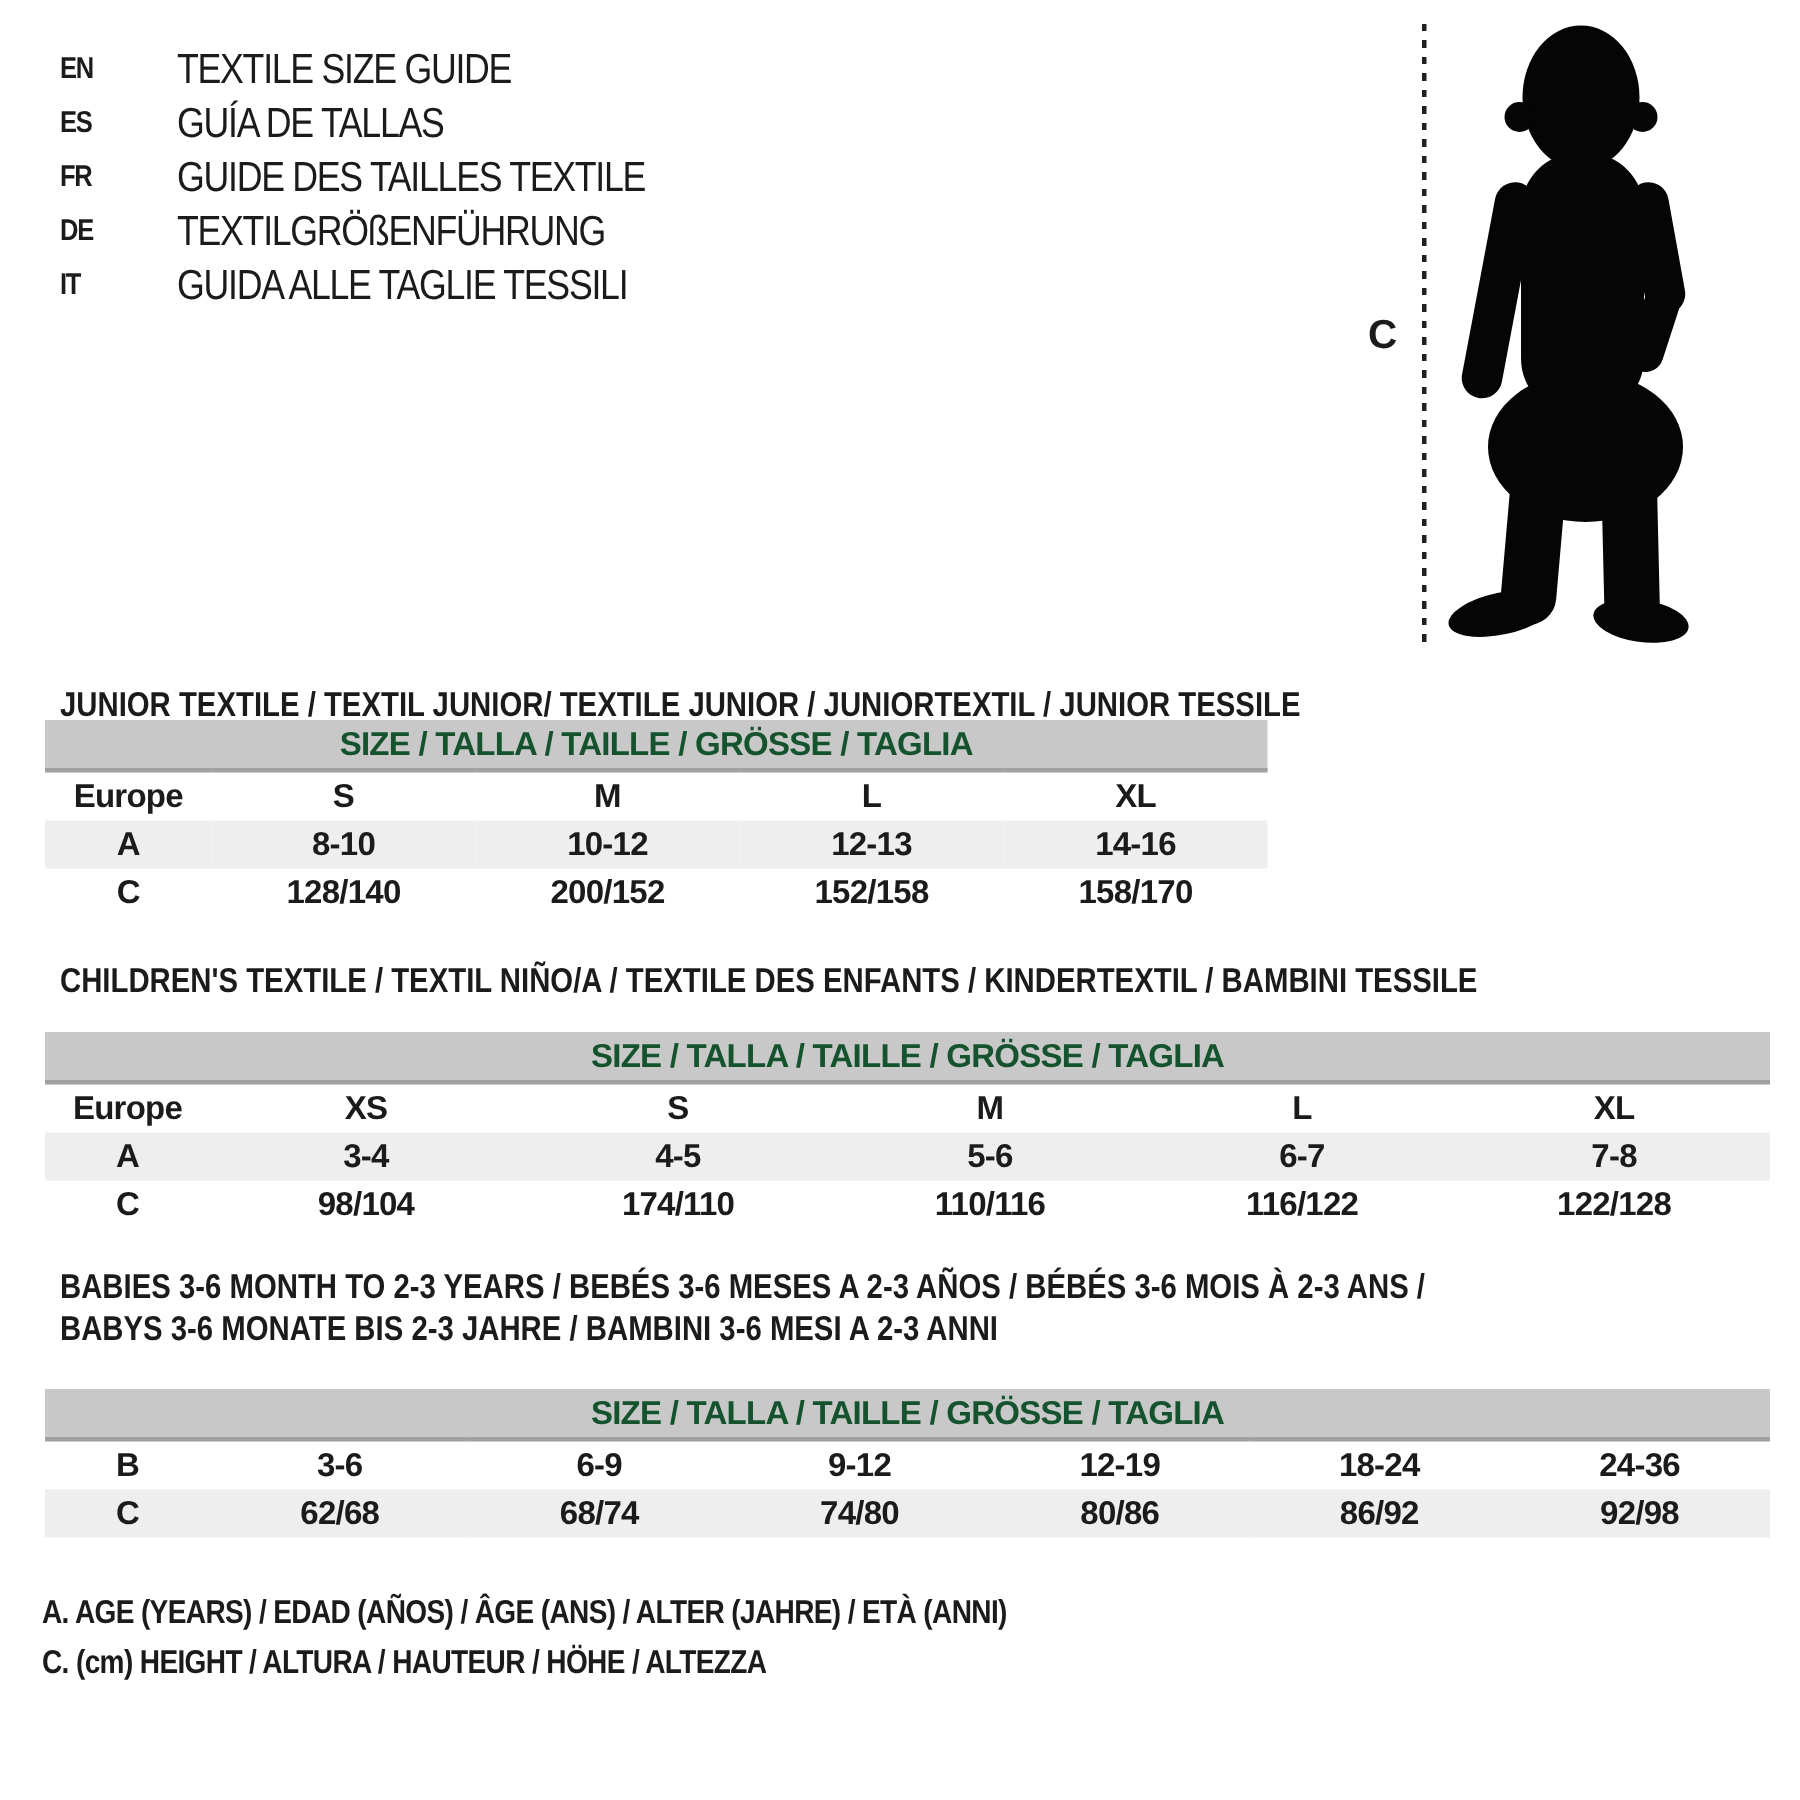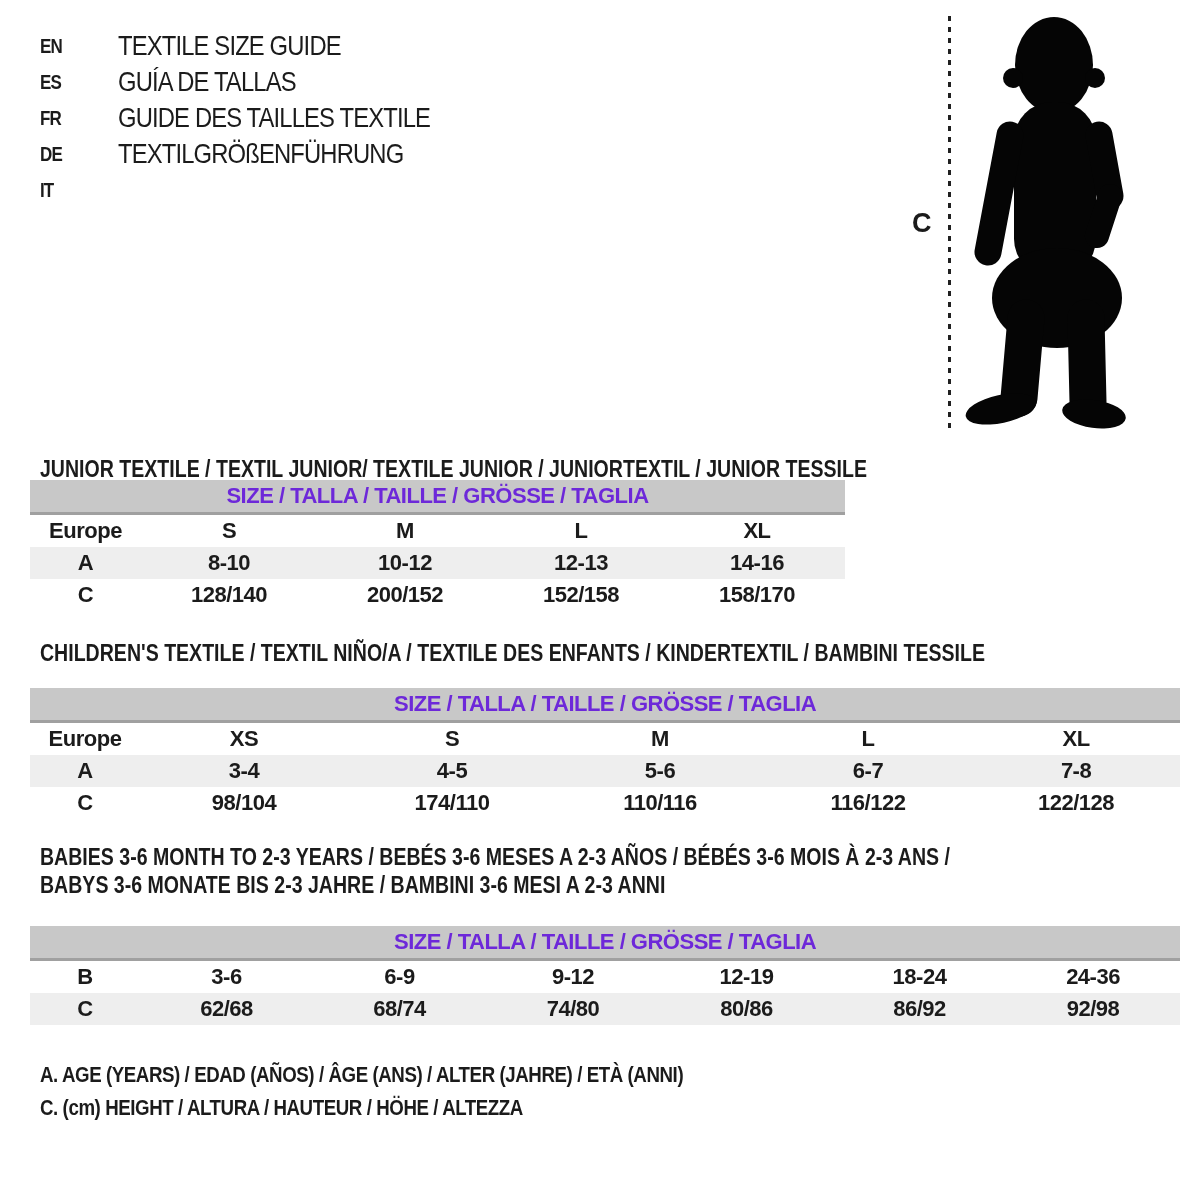--- a/index.html
+++ b/index.html
@@ -23,27 +23,27 @@
   .measure-label { position:absolute; left:912px; top:208px; font-size:27px; font-weight:bold; }
   .baby-svg { position:absolute; left:958px; top:10px; }
 
   
   .section-title { position:absolute; left:40px; font-size:23px; font-weight:bold; white-space:nowrap; line-height:26px; }
 
   
   table.sg { position:absolute; left:30px; border-collapse:collapse; table-layout:fixed; }
   table.sg td { height:32px; padding:0; font-size:22px; font-weight:bold; text-align:center;
                 letter-spacing:-0.5px; vertical-align:middle; }
-  td.size-bar { background:#c8c8c8; color:#6d28d9; text-align:left; padding-left:10px;
+  td.size-bar { background:#c8c8c8; color:#14532d; text-align:left; padding-left:10px;
                 border-bottom:3px solid #a0a0a0; }
   td.label-cell { text-align:left; padding-left:10px; width:110px; }
   tr.alt td { background:#eeeeee; }
 
   
-  .legend { position:absolute; left:40px; top:1062px; }
+  .legend { position:absolute; left:28px; top:1062px; }
   .legend-line { height:33px; font-size:22px; font-weight:bold; letter-spacing:-0.5px; }
 </style>
 </head>
 <body>
 
 <div class="canvas">
 
   <div class="lang-list">
     <div class="lang-row">
       <span class="lang-code"><span class="cond">EN</span></span>
@@ -56,20 +56,21 @@
     <div class="lang-row">
       <span class="lang-code"><span class="cond">FR</span></span>
       <span class="lang-title"><span class="cond">GUIDE DES TAILLES TEXTILE</span></span>
     </div>
     <div class="lang-row">
       <span class="lang-code"><span class="cond">DE</span></span>
       <span class="lang-title"><span class="cond">TEXTILGRÖßENFÜHRUNG</span></span>
     </div>
     <div class="lang-row">
       <span class="lang-code"><span class="cond">IT</span></span>
+      <span class="lang-title"><span class="cond">GUIDA ALLE TAGLIE TESSILI</span></span>
     </div>
   </div>
 
   <div class="measure-line"></div>
   <div class="measure-label">C</div>
   <svg class="baby-svg" width="190" height="420" viewBox="0 0 190 420" aria-hidden="true">
     <g fill="#050505" stroke="none">
       <ellipse cx="96" cy="55" rx="39" ry="48"></ellipse>
       <circle cx="55" cy="68" r="10"></circle>
       <circle cx="137" cy="68" r="10"></circle>

